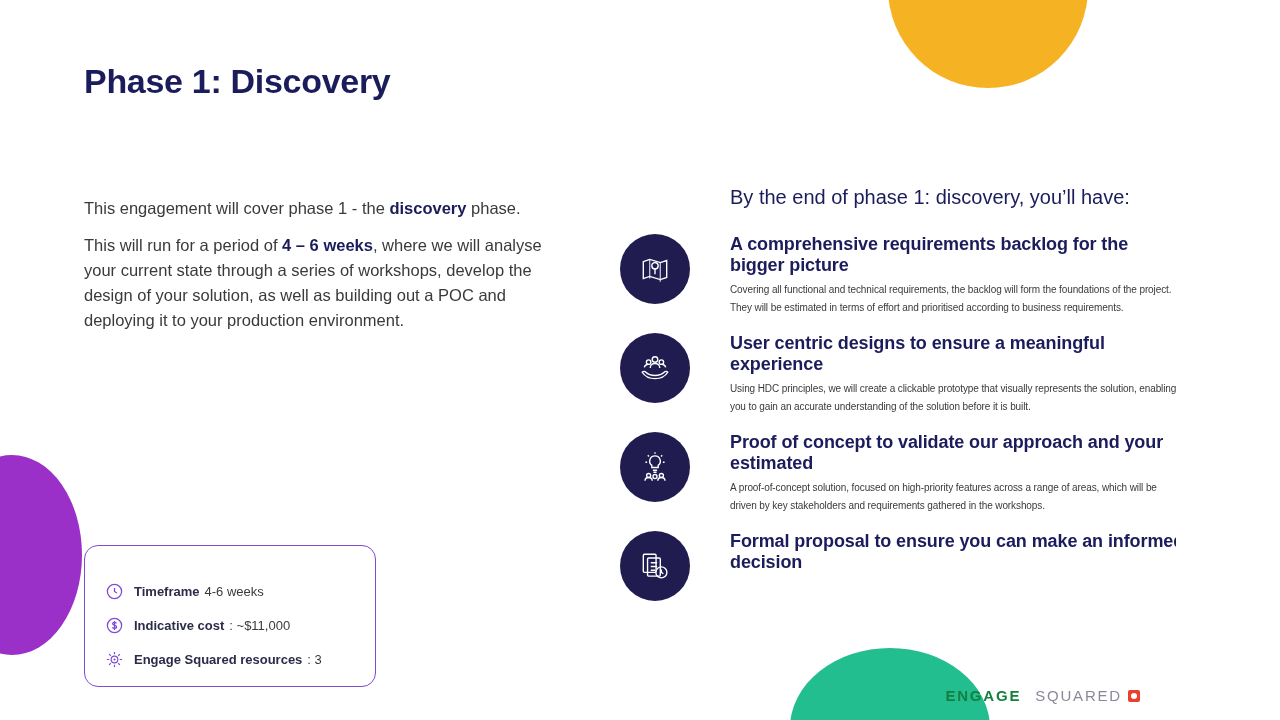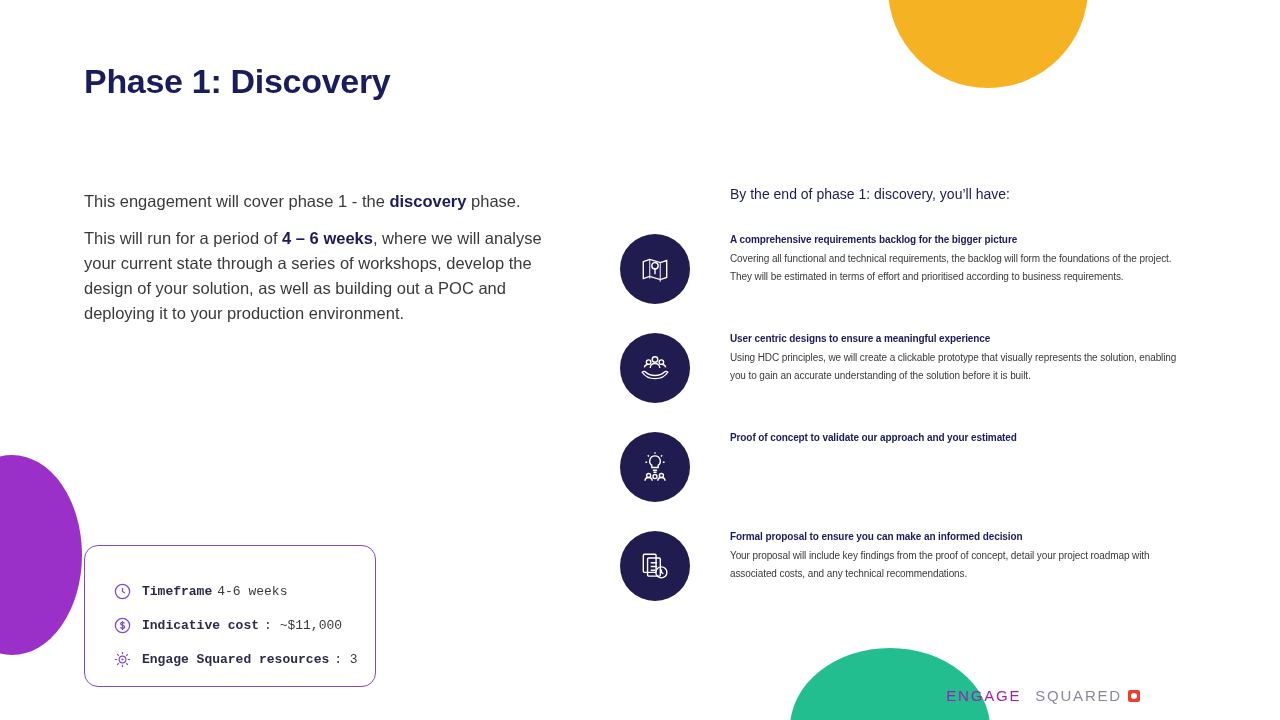--- a/index.html
+++ b/index.html
@@ -58,21 +58,21 @@
     font-size: 34px;
     font-weight: bold;
     color: #1B1C5C;
     letter-spacing: -0.3px;
   }
 
   
   .left-col {
     position: absolute;
     left: 84px;
-    top: 189px;
+    top: 196px;
     width: 492px;
     color: #3a3a3a;
     font-size: 16.5px;
     line-height: 25px;
   }
   .left-col p {
     margin: 0 0 12px 0;
   }
   .left-col b {
     color: #1B1C5C;
@@ -84,27 +84,26 @@
     left: 84px;
     top: 545px;
     width: 292px;
     height: 142px;
     border: 1.5px solid #7E4BD8;
     border-radius: 14px;
     box-sizing: border-box;
   }
   .info-row {
     position: absolute;
-    left: 28px;
+    left: 20px;
     display: flex;
     align-items: center;
     font-size: 13px;
     color: #3a3a3a;
     white-space: nowrap;
-    font-family: Liberation Mono, monospace;
   }
   .info-row:nth-of-type(1) { top: 36px; }
   .info-row:nth-of-type(2) { top: 70px; }
   .info-row:nth-of-type(3) { top: 104px; }
   .info-row .ico {
     width: 19px;
     height: 19px;
     margin-right: 10px;
     flex: 0 0 19px;
   }
@@ -118,21 +117,21 @@
   .right-col {
     position: absolute;
     left: 620px;
     top: 186px;
     width: 580px;
   }
   .right-heading {
     position: absolute;
     left: 110px;
     top: 0px;
-    font-size: 14px;
+    font-size: 20px;
     color: #1B1C5C;
   }
   .item {
     position: absolute;
     left: 0;
     width: 570px;
   }
   .item .circle {
     position: absolute;
     left: 0;
@@ -146,21 +145,21 @@
     justify-content: center;
   }
   .item .txt {
     position: absolute;
     left: 110px;
     top: 0;
     width: 455px;
   }
   .item h3 {
     margin: 0 0 5px 0;
-    font-size: 10px;
+    font-size: 18px;
     color: #1B1C5C;
     font-weight: bold;
     letter-spacing: -0.1px;
   }
   .item p {
     margin: 0;
     font-size: 10px;
     line-height: 17.5px;
     color: #3a3a3a;
     letter-spacing: -0.1px;
@@ -169,21 +168,21 @@
   
   .logo {
     position: absolute;
     right: 36px;
     bottom: 16px;
     display: flex;
     align-items: center;
     font-size: 15px;
     letter-spacing: 1.8px;
   }
-  .logo .eng { color: #a21caf; font-weight: normal; }
+  .logo .eng { color: #15803d; font-weight: bold; }
   .logo .sq { color: #888a99; margin-left: 14px; }
   .logo .dot {
     width: 12px; height: 12px;
     background: #E8402A;
     border-radius: 2px;
     margin-left: 6px;
     position: relative;
   }
   .logo .dot::after {
     content: "";
@@ -286,36 +285,36 @@
           <path d="M14 19h4M14.5 21h3"></path>
           <path d="M16 2v1.6M9.2 5l1.1 1.2M22.8 5l-1.1 1.2M7 11.5h1.6M23.4 11.5H25"></path>
           <circle cx="10" cy="24" r="1.9"></circle>
           <circle cx="16" cy="25" r="1.9"></circle>
           <circle cx="22" cy="24" r="1.9"></circle>
           <path d="M6.6 29c0-1.9 1.5-3.1 3.4-3.1s3.4 1.2 3.4 3.1M18.6 29c0-1.9 1.5-3.1 3.4-3.1s3.4 1.2 3.4 3.1"></path>
         </svg>
       </div>
       <div class="txt">
         <h3>Proof of concept to validate our approach and your estimated</h3>
+        <p>A proof-of-concept solution, focused on high-priority features across a range of areas, which will be driven by key stakeholders and requirements gathered in the workshops.</p>
       </div>
     </div>
 
     <div class="item" style="top:345px">
       <div class="circle">
         <svg width="34" height="34" viewBox="0 0 32 32" fill="none" stroke="#ffffff" stroke-width="1.3">
           <rect x="5" y="5" width="12" height="17" rx="1"></rect>
           <rect x="9" y="8.5" width="12" height="17" rx="1"></rect>
           <path d="M12 13h6M12 16.5h6M12 20h4"></path>
           <circle cx="22" cy="22" r="5.2"></circle>
           <path d="M22 19.2V22l1.9 1.3"></path>
         </svg>
       </div>
       <div class="txt">
         <h3>Formal proposal to ensure you can make an informed decision</h3>
-        <p>Your proposal will include key findings from the proof of concept, detail your project roadmap with associated costs, and any technical recommendations.</p>
       </div>
     </div>
   </div>
 
   <div class="logo">
     <span class="eng">ENGAGE</span>
     <span class="sq">SQUARED</span>
     <span class="dot"></span>
   </div>
 

